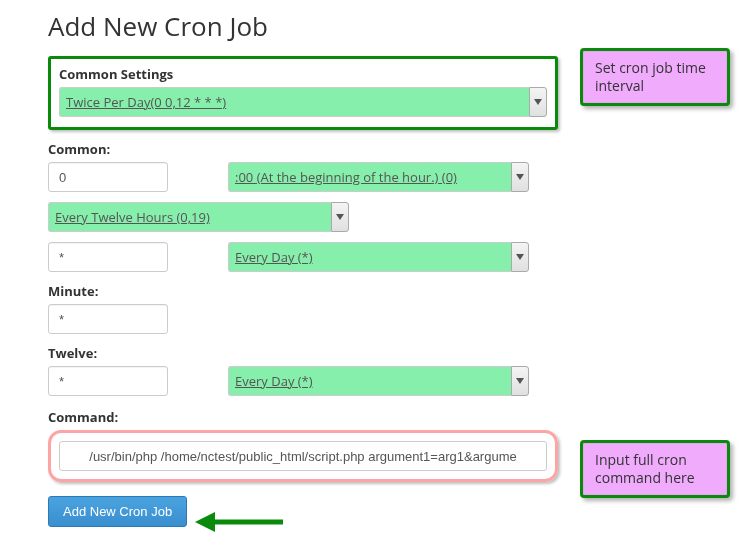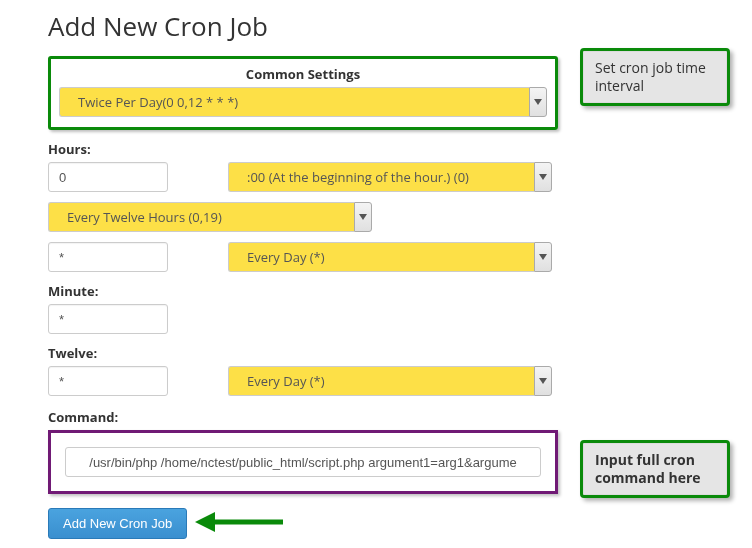--- a/index.html
+++ b/index.html
@@ -24,47 +24,47 @@
   }
   .form-area {
     width: 510px;
   }
   .common-group {
     border: 3px solid #0a8a0a;
     border-radius: 3px;
     padding: 6px 8px 10px 8px;
     margin-bottom: 10px;
     box-shadow: 2px 2px 3px rgba(0,0,0,0.25);
-    text-align: center;
   }
   .label {
     font-size: 13px;
     font-weight: 700;
     color: #333;
     margin-bottom: 4px;
     display: block;
   }
   .select-wrap {
     position: relative;
     display: flex;
     align-items: stretch;
     width: 100%;
   }
   .select-field {
     flex: 1;
     border: 1px solid #ccc;
     border-radius: 3px 0 0 3px;
-    background: #fde047;
+    background: #86efac;
     height: 30px;
-    padding: 0 18px;
+    padding: 0 6px;
     font-size: 13px;
     color: #555;
     display: flex;
     align-items: center;
     border-right: none;
+    text-decoration: underline;
   }
   .select-btn {
     width: 18px;
     border: 1px solid #aaa;
     border-radius: 0 3px 3px 0;
     background: linear-gradient(#f4f4f4, #e0e0e0);
     display: flex;
     align-items: center;
     justify-content: center;
     cursor: pointer;
@@ -72,38 +72,38 @@
   .select-btn svg { width: 8px; height: 6px; }
   .row {
     margin-bottom: 10px;
   }
   .pair {
     display: flex;
     gap: 60px;
     align-items: flex-start;
   }
   .col-small { width: 120px; }
-  .col-large { width: 324px; }
+  .col-large { width: 301px; }
   .text-input {
     border: 1px solid #ccc;
     border-radius: 3px;
     height: 30px;
     padding: 0 10px;
     font-size: 13px;
     color: #555;
     width: 100%;
     box-shadow: inset 0 1px 1px rgba(0,0,0,0.05);
   }
   .command-group {
     margin-top: 12px;
   }
   .command-outline {
-    border: 3px solid #701a75;
-    border-radius: 0;
-    padding: 14px;
+    border: 3px solid #fca5a5;
+    border-radius: 13px;
+    padding: 8px;
     box-shadow: 2px 2px 3px rgba(0,0,0,0.25);
   }
   .command-input {
     border: 1px solid #ccc;
     border-radius: 3px;
     height: 30px;
     width: 100%;
     padding: 0 10px;
     font-size: 13px;
     color: #555;
@@ -115,31 +115,31 @@
     border: 1px solid #2a7ab8;
     color: #fff;
     font-size: 13px;
     padding: 7px 14px;
     border-radius: 3px;
     cursor: pointer;
   }
   .callout {
     position: absolute;
     border: 3px solid #0a8a0a;
-    background: #e5e5e5;
+    background: #f0abfc;
     border-radius: 4px;
     padding: 8px 12px;
     font-size: 14px;
     color: #333;
     box-shadow: 3px 3px 4px rgba(0,0,0,0.3), inset 0 0 0 1px rgba(0,0,0,0.04);
     width: 150px;
     line-height: 1.3;
   }
   .callout-1 { top: 48px; left: 580px; }
-  .callout-2 { top: 440px; left: 580px; font-weight: bold; }
+  .callout-2 { top: 440px; left: 580px; }
   .arrow {
     position: absolute;
     top: 510px;
     left: 195px;
   }
 </style>
 </head>
 <body>
 
 <div class="page">
@@ -154,21 +154,21 @@
         <div class="select-btn">
           <svg viewBox="0 0 8 6">
               <path d="M0 0 L8 0 L4 6 Z" fill="#555"></path>
             </svg>
         </div>
       </div>
     </div>
 
     
     <div class="row">
-      <span class="label">Hours:</span>
+      <span class="label">Common:</span>
       <div class="pair">
         <div class="col-small">
           <input class="text-input" value="0" style="">
         </div>
         <div class="col-large">
           <div class="select-wrap">
             <div class="select-field">:00 (At the beginning of the hour.) (0)</div>
             <div class="select-btn">
                 <svg viewBox="0 0 8 6">
                   <path d="M0 0 L8 0 L4 6 Z" fill="#555"></path>

